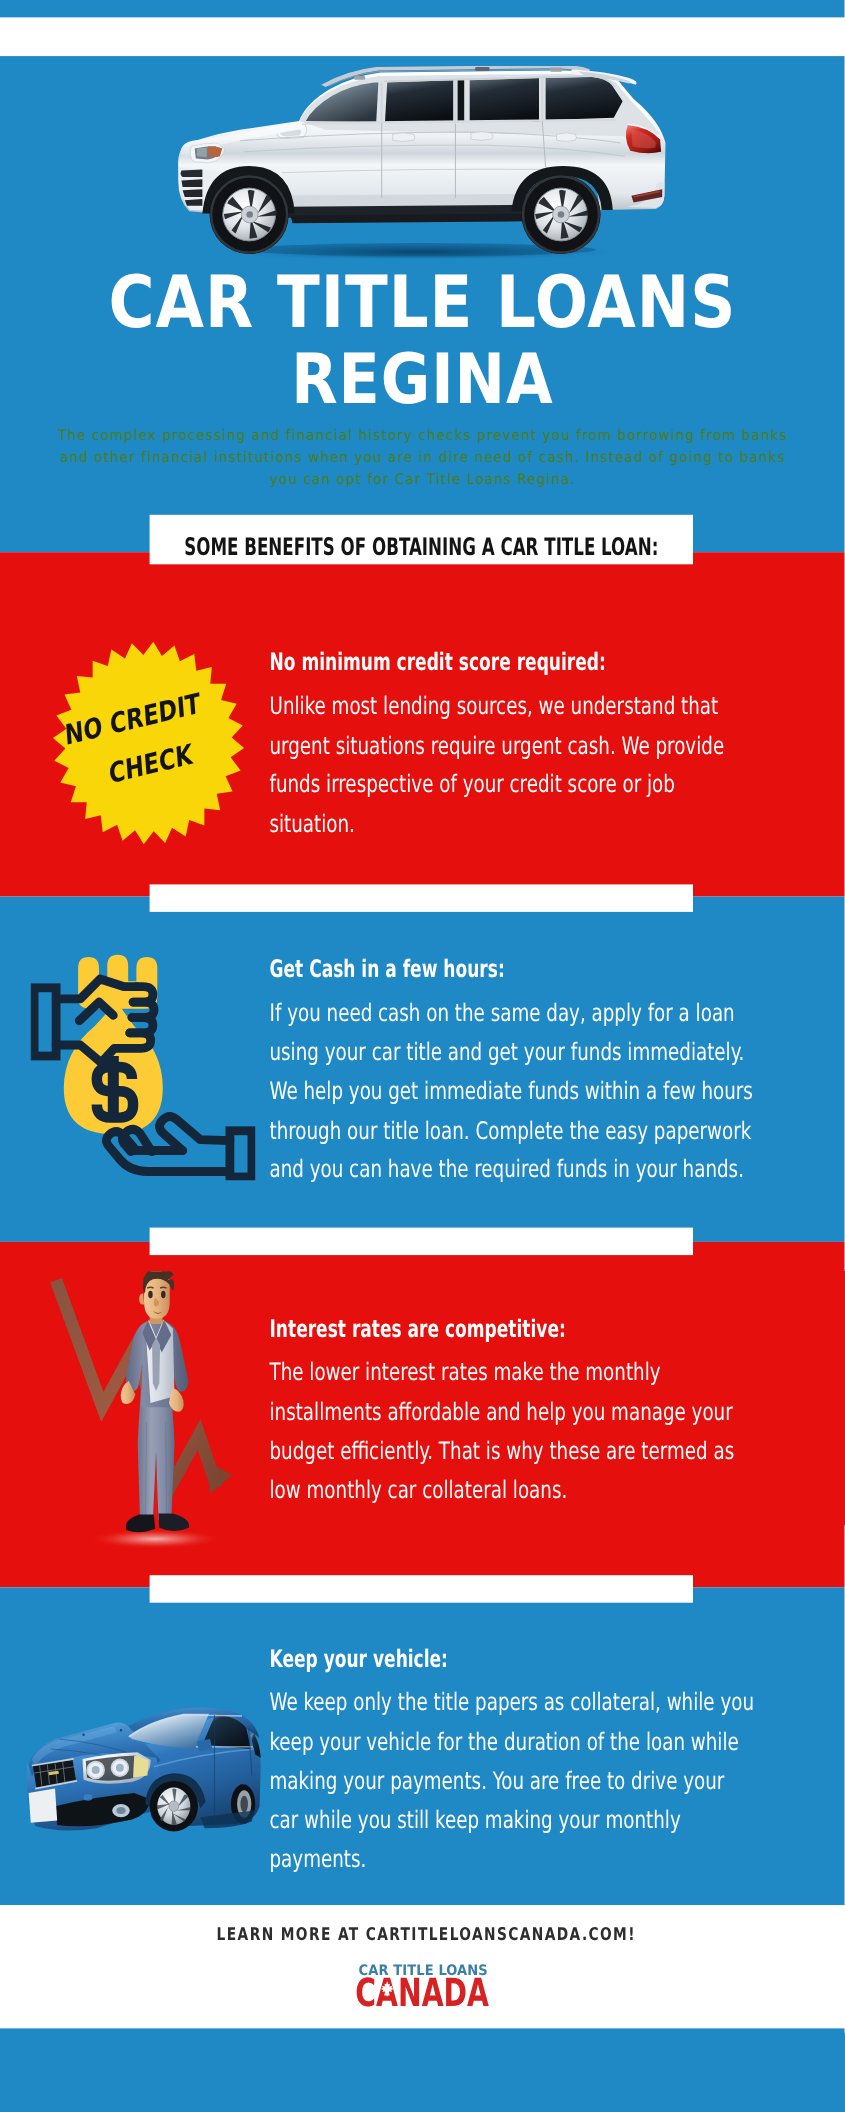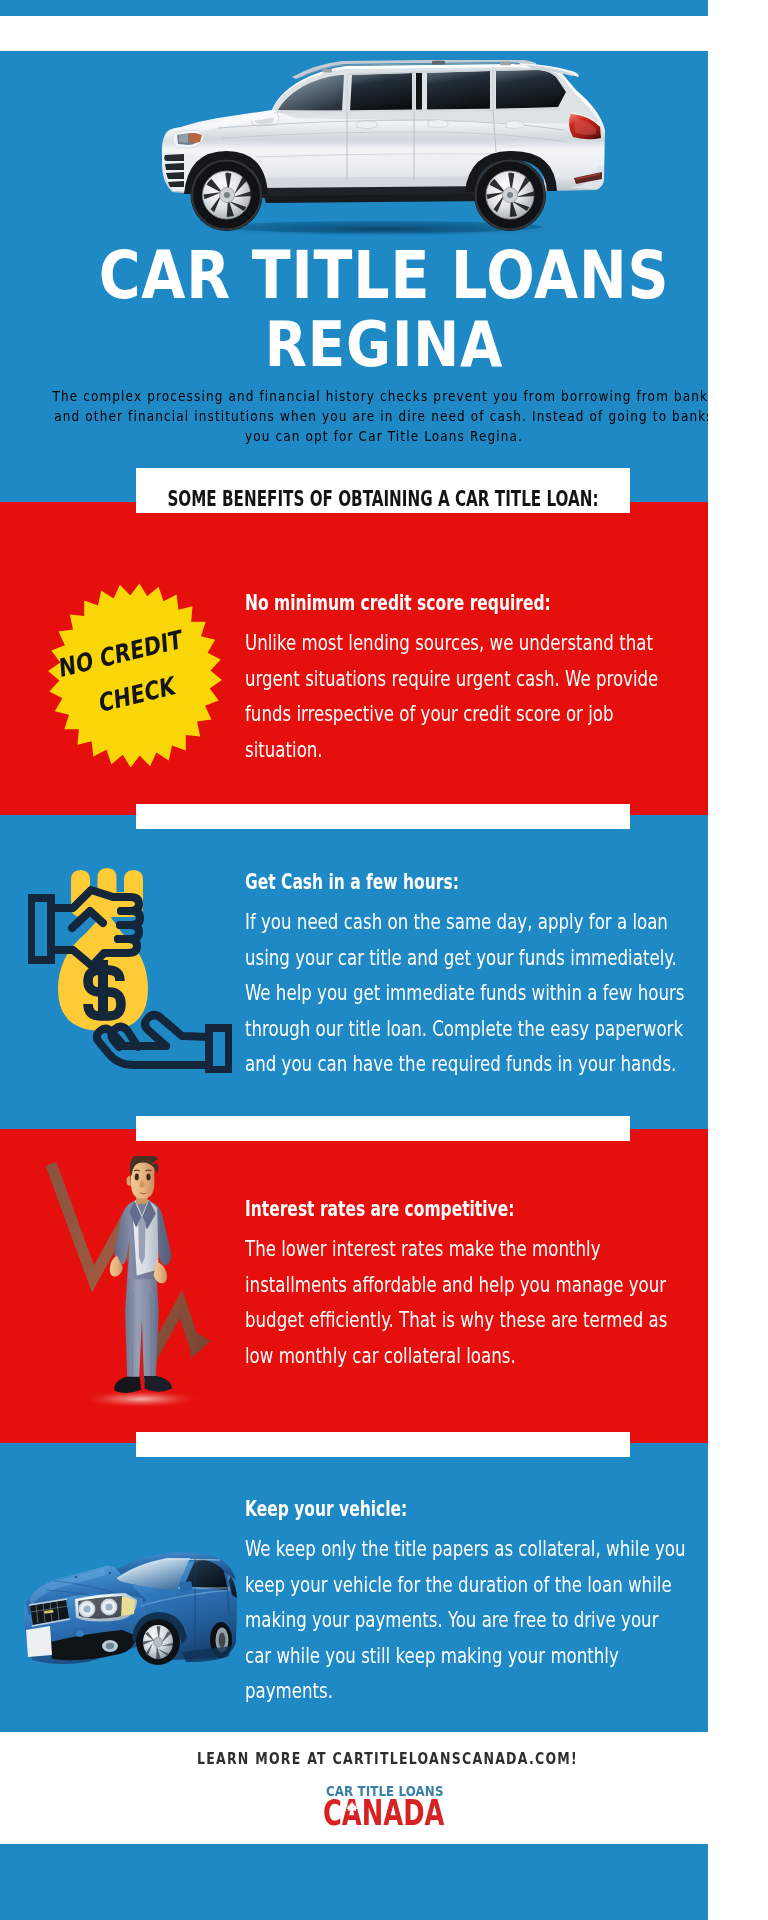--- a/index.html
+++ b/index.html
@@ -1,20 +1,20 @@
 <!DOCTYPE html>
 <html><head>
 <meta charset="utf-8">
 <title>Car Title Loans Regina</title>
 <style>
 
   * { box-sizing: border-box; margin:0; padding:0; }
   html,body { width:768px; height:1920px; }
   body { font-family:"Liberation Sans", sans-serif; background:#fff; overflow:hidden; }
-  .page { position:relative; width:708px; height:1920px; background:#fff; overflow:hidden; }
+  .page { position:relative; width:768px; height:1920px; background:#fff; overflow:hidden; }
   .band { position:absolute; left:0; width:768px; }
   .blue { background:#1f89c6; }
   .red  { background:#e5100d; }
   .whitebar { position:absolute; left:136px; width:494px; background:#ffffff; }
 
   
   #hero-blue { top:51px; height:451px; }
   #hero-car { position:absolute; left:160px; top:60px; width:450px; height:175px; }
   #top-blue  { top:0; height:16px; }
   #top-white { top:16px; height:35px; background:#fff; }
@@ -23,21 +23,21 @@
     position:absolute; left:0; width:768px; text-align:center;
     color:#ffffff; font-family:"DejaVu Sans", sans-serif;
     font-weight:700; letter-spacing:1px; line-height:1;
     transform:scaleX(0.87); white-space:nowrap;
   }
   #title-l1 { top:243px; font-size:65.5px; }
   #title-l2 { top:313px; font-size:63px; }
 
   #hero-intro {
     position:absolute; left:46.5px; width:675px; top:387px;
-    text-align:center; color:#000000; font-size:13.4px; line-height:20.2px;
+    text-align:center; color:#4d7c0f; font-size:13.4px; line-height:20.2px;
     letter-spacing:1.14px; font-family:"DejaVu Sans Condensed","DejaVu Sans",sans-serif;
   }
 
   
   #banner-box { top:468px; height:45px; left:136px; width:494px; position:absolute; background:#fff; }
   #banner-text { position:absolute; left:136px; top:488px; width:644px; text-align:center;
      color:#141414; font-family:"DejaVu Sans Condensed","DejaVu Sans",sans-serif;
      font-size:22px; font-weight:700; line-height:22px; white-space:nowrap;
      transform:scaleX(0.767); transform-origin:left top; }
 

